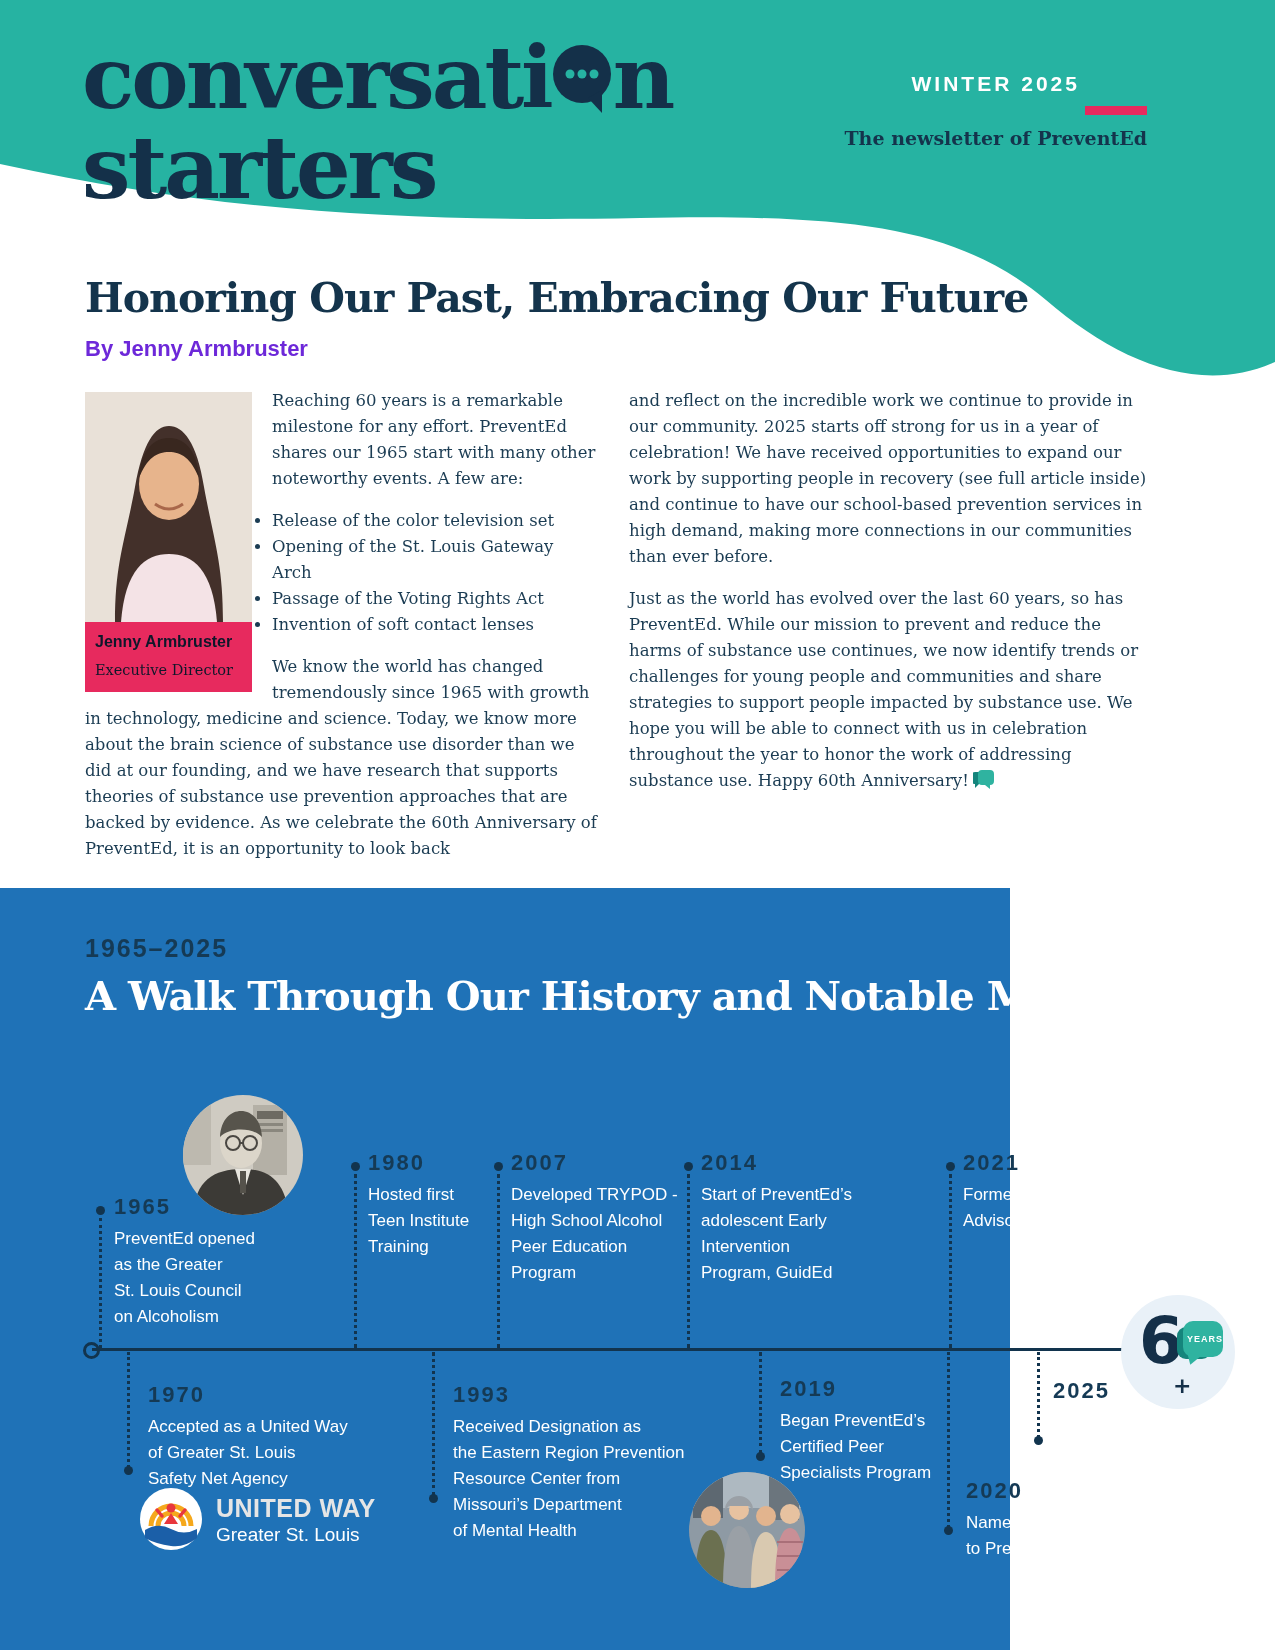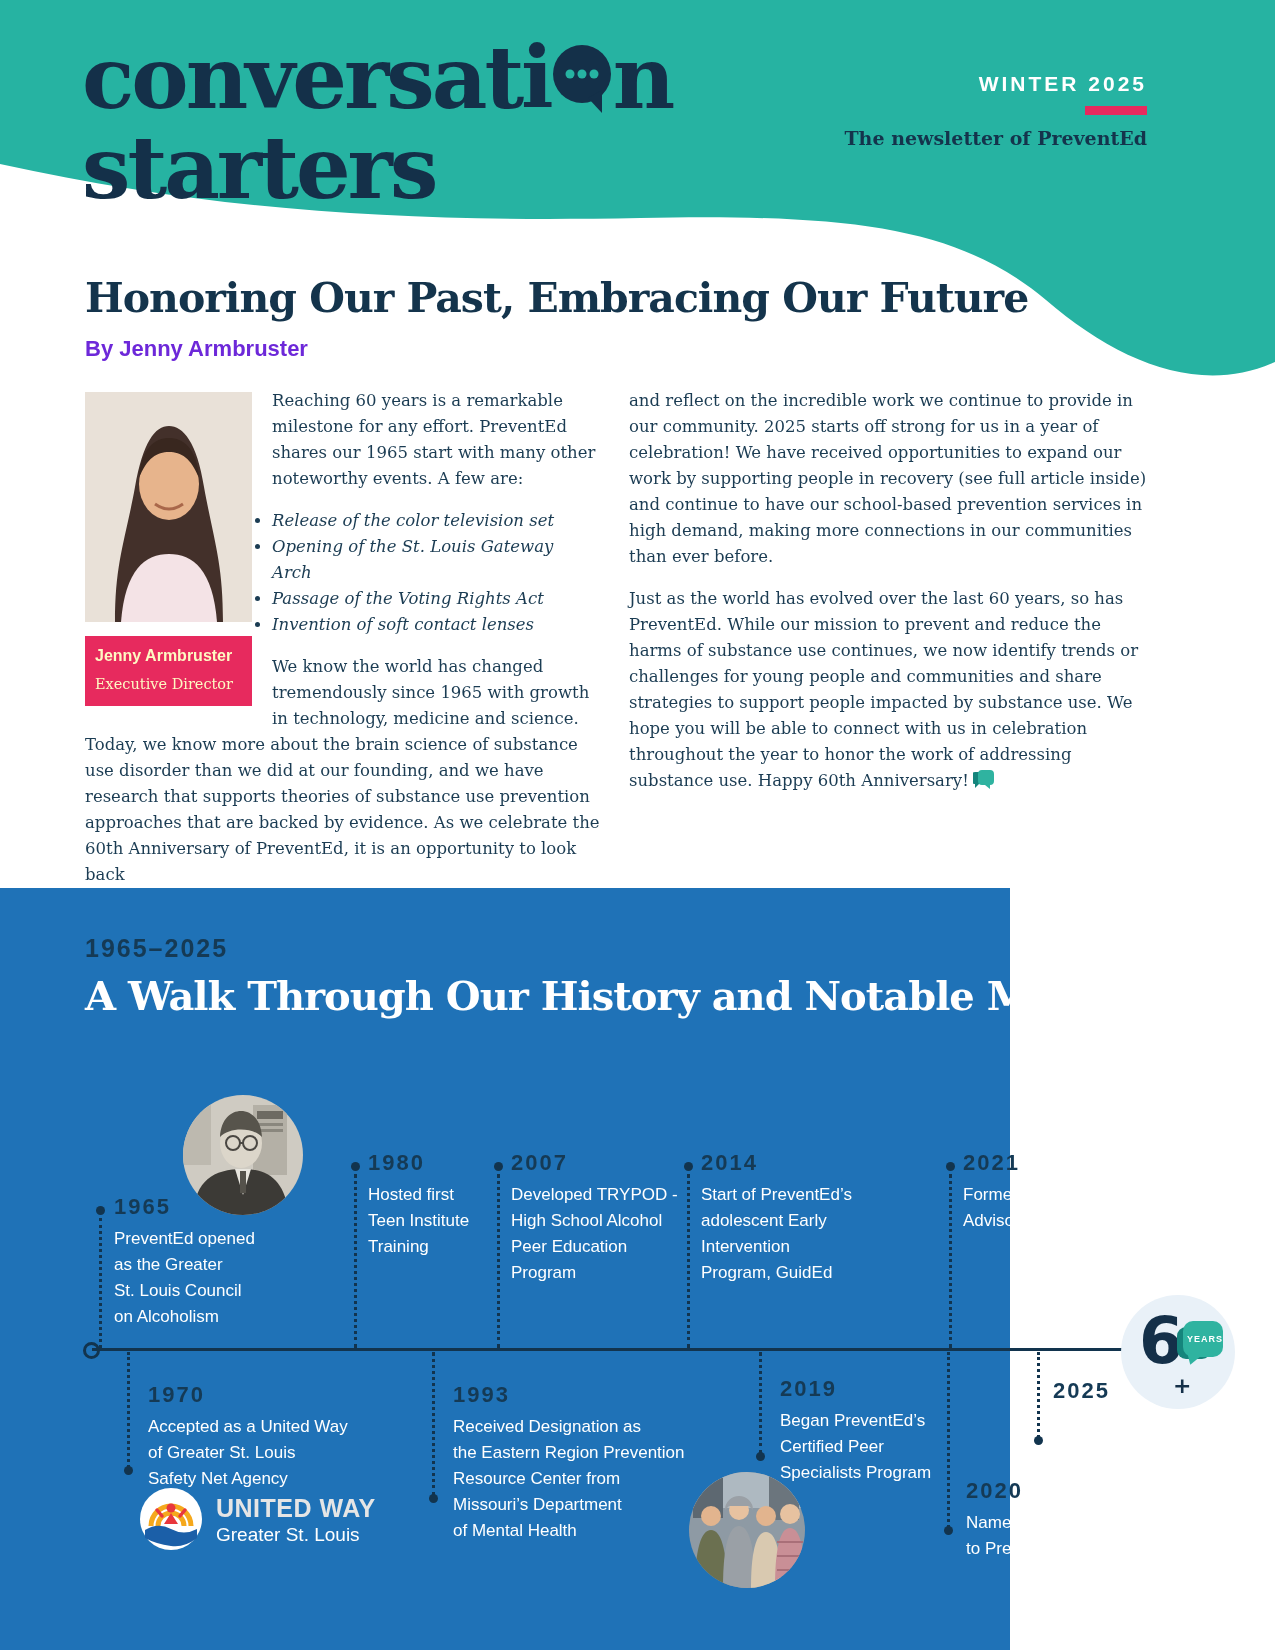--- a/index.html
+++ b/index.html
@@ -7,37 +7,37 @@
         font-family:"DejaVu Serif", serif;color:#1b3c53;}
 
   
   .masthead-curve{position:absolute;top:0;left:0;z-index:0;}
   .logo{position:absolute;left:82px;top:36px;z-index:2;color:#143049;
         font-family:"DejaVu Serif", serif;font-weight:bold;font-size:86px;
         letter-spacing:-3px;line-height:84px;}
   .logo .bubble{display:inline-block;vertical-align:-6px;margin:0 1px;}
   .issue-block{position:absolute;right:128px;top:72px;z-index:2;text-align:right;}
   .issue-label{font-family:"Liberation Sans", sans-serif;font-weight:bold;color:#ffffff;
-               font-size:21px;letter-spacing:3px;}
+               font-size:21px;letter-spacing:3px;text-align:center;}
   .issue-bar{width:62px;height:9px;background:#e72a5e;margin:10px 0 12px auto;}
   .issue-tagline{font-family:"DejaVu Serif", serif;font-weight:bold;color:#14344c;font-size:19px;}
 
   
   .article-title{position:absolute;left:85px;top:274px;z-index:2;margin:0;color:#14344c;
                  font-family:"DejaVu Serif", serif;font-weight:bold;font-size:41px;letter-spacing:-1px;}
   .article-byline{position:absolute;left:85px;top:336px;z-index:2;color:#6d28d9;
                   font-family:"Liberation Sans", sans-serif;font-weight:bold;font-size:22px;letter-spacing:0px;}
   .article-cols{position:absolute;left:85px;top:388px;width:1064px;display:flex;gap:24px;z-index:2;}
   .col{width:520px;font-size:16.5px;line-height:26px;color:#1b3c53;}
   .col p{margin:0 0 16px 0;}
-  .col ul{margin:0 16px 16px 0;padding-left:28px;font-style:italic;}
+  .col ul{margin:0 16px 16px 0;padding-left:28px;}
   .col li{margin:0;}
   .figure{float:left;width:167px;margin:4px 20px 6px 0;}
   .portrait{display:block;width:167px;height:230px;background:#e9e1d8;}
-  .fig-caption{background:#e72a5e;color:#fef9c3;padding:7px 10px 9px 10px;margin-top:14px;}
+  .fig-caption{background:#e72a5e;color:#0f172a;padding:7px 10px 9px 10px;}
   .fig-name{font-family:"Liberation Sans", sans-serif;font-weight:bold;font-size:16px;}
   .fig-role{font-family:"DejaVu Serif", serif;font-size:14.5px;margin-top:2px;}
   .mini-bubble{display:inline-block;vertical-align:-4px;margin-left:4px;}
 
   
   .history{position:absolute;left:0;top:888px;width:1010px;height:762px;background:#1f72b7;z-index:1;}
   .tl-range{position:absolute;left:85px;top:46px;color:#153a55;
             font-family:"Liberation Sans", sans-serif;font-weight:bold;font-size:25px;letter-spacing:2px;}
   .tl-title{position:absolute;left:85px;top:84px;margin:0;color:#ffffff;
             font-family:"DejaVu Serif", serif;font-weight:bold;font-size:40px;letter-spacing:-1px;white-space:nowrap;}

